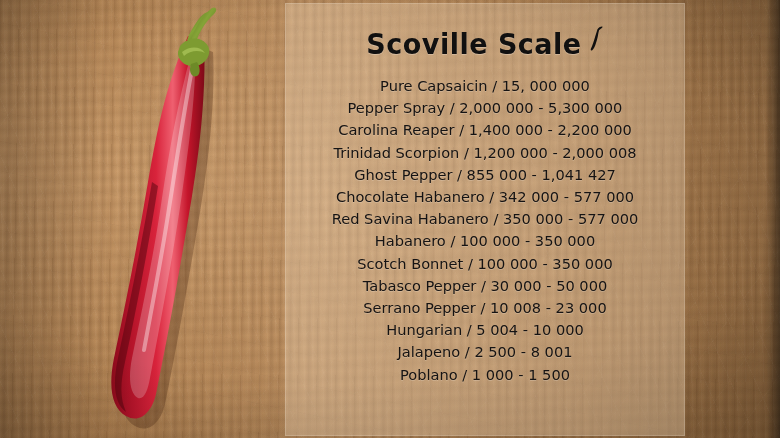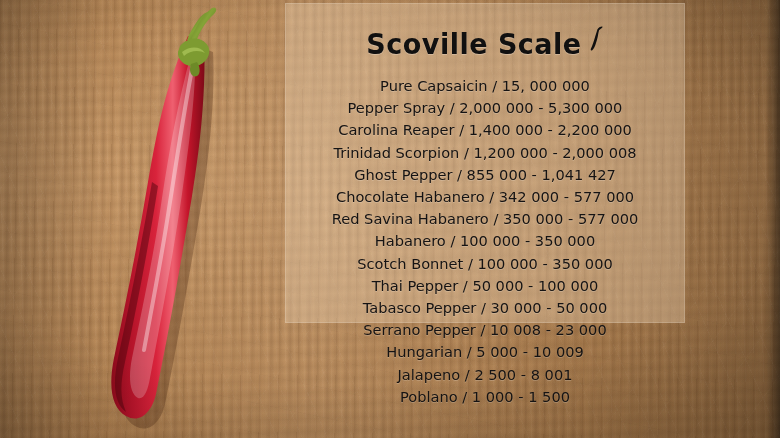--- a/index.html
+++ b/index.html
@@ -76,21 +76,21 @@
     height: 430px;
   }
   .pepper svg { display:block; }
 
   
   .panel {
     position: absolute;
     left: 285px;
     top: 3px;
     width: 400px;
-    height: 320px;
+    height: 433px;
     background: rgba(236, 214, 186, 0.34);
     box-shadow: 0 0 0 1px rgba(255,255,255,0.16) inset;
     backdrop-filter: blur(0.4px);
   }
   .panel-inner {
     position: absolute;
     left: 0; top: 0; right: 0; bottom: 0;
     padding: 14px 10px 0 10px;
     box-sizing: border-box;
   }
@@ -197,24 +197,23 @@
       <ul class="scale-list">
         <li>Pure Capsaicin / 15, 000 000</li>
         <li>Pepper Spray / 2,000 000 - 5,300 000</li>
         <li>Carolina Reaper  / 1,400 000 - 2,200 000</li>
         <li>Trinidad Scorpion / 1,200 000 - 2,000 008</li>
         <li>Ghost Pepper / 855 000 - 1,041 427</li>
         <li>Chocolate Habanero / 342 000 - 577 000</li>
         <li>Red Savina Habanero / 350 000 - 577 000</li>
         <li>Habanero / 100 000 - 350 000</li>
         <li>Scotch Bonnet / 100 000 - 350 000</li>
-        <li>Thai Pepper / 50 000 - 100 000</li>
         <li>Tabasco Pepper / 30 000 - 50 000</li>
         <li>Serrano Pepper / 10 008 - 23 000</li>
-        <li>Hungarian / 5 000 - 10 009</li>
+        <li>Hungarian / 5 004 - 10 000</li>
         <li>Jalapeno / 2 500 - 8 001</li>
         <li>Poblano / 1 000 - 1 500</li>
       </ul>
     </div>
   </div>
 
   <div class="right-edge"></div>
 </div>
 
 </body></html>

